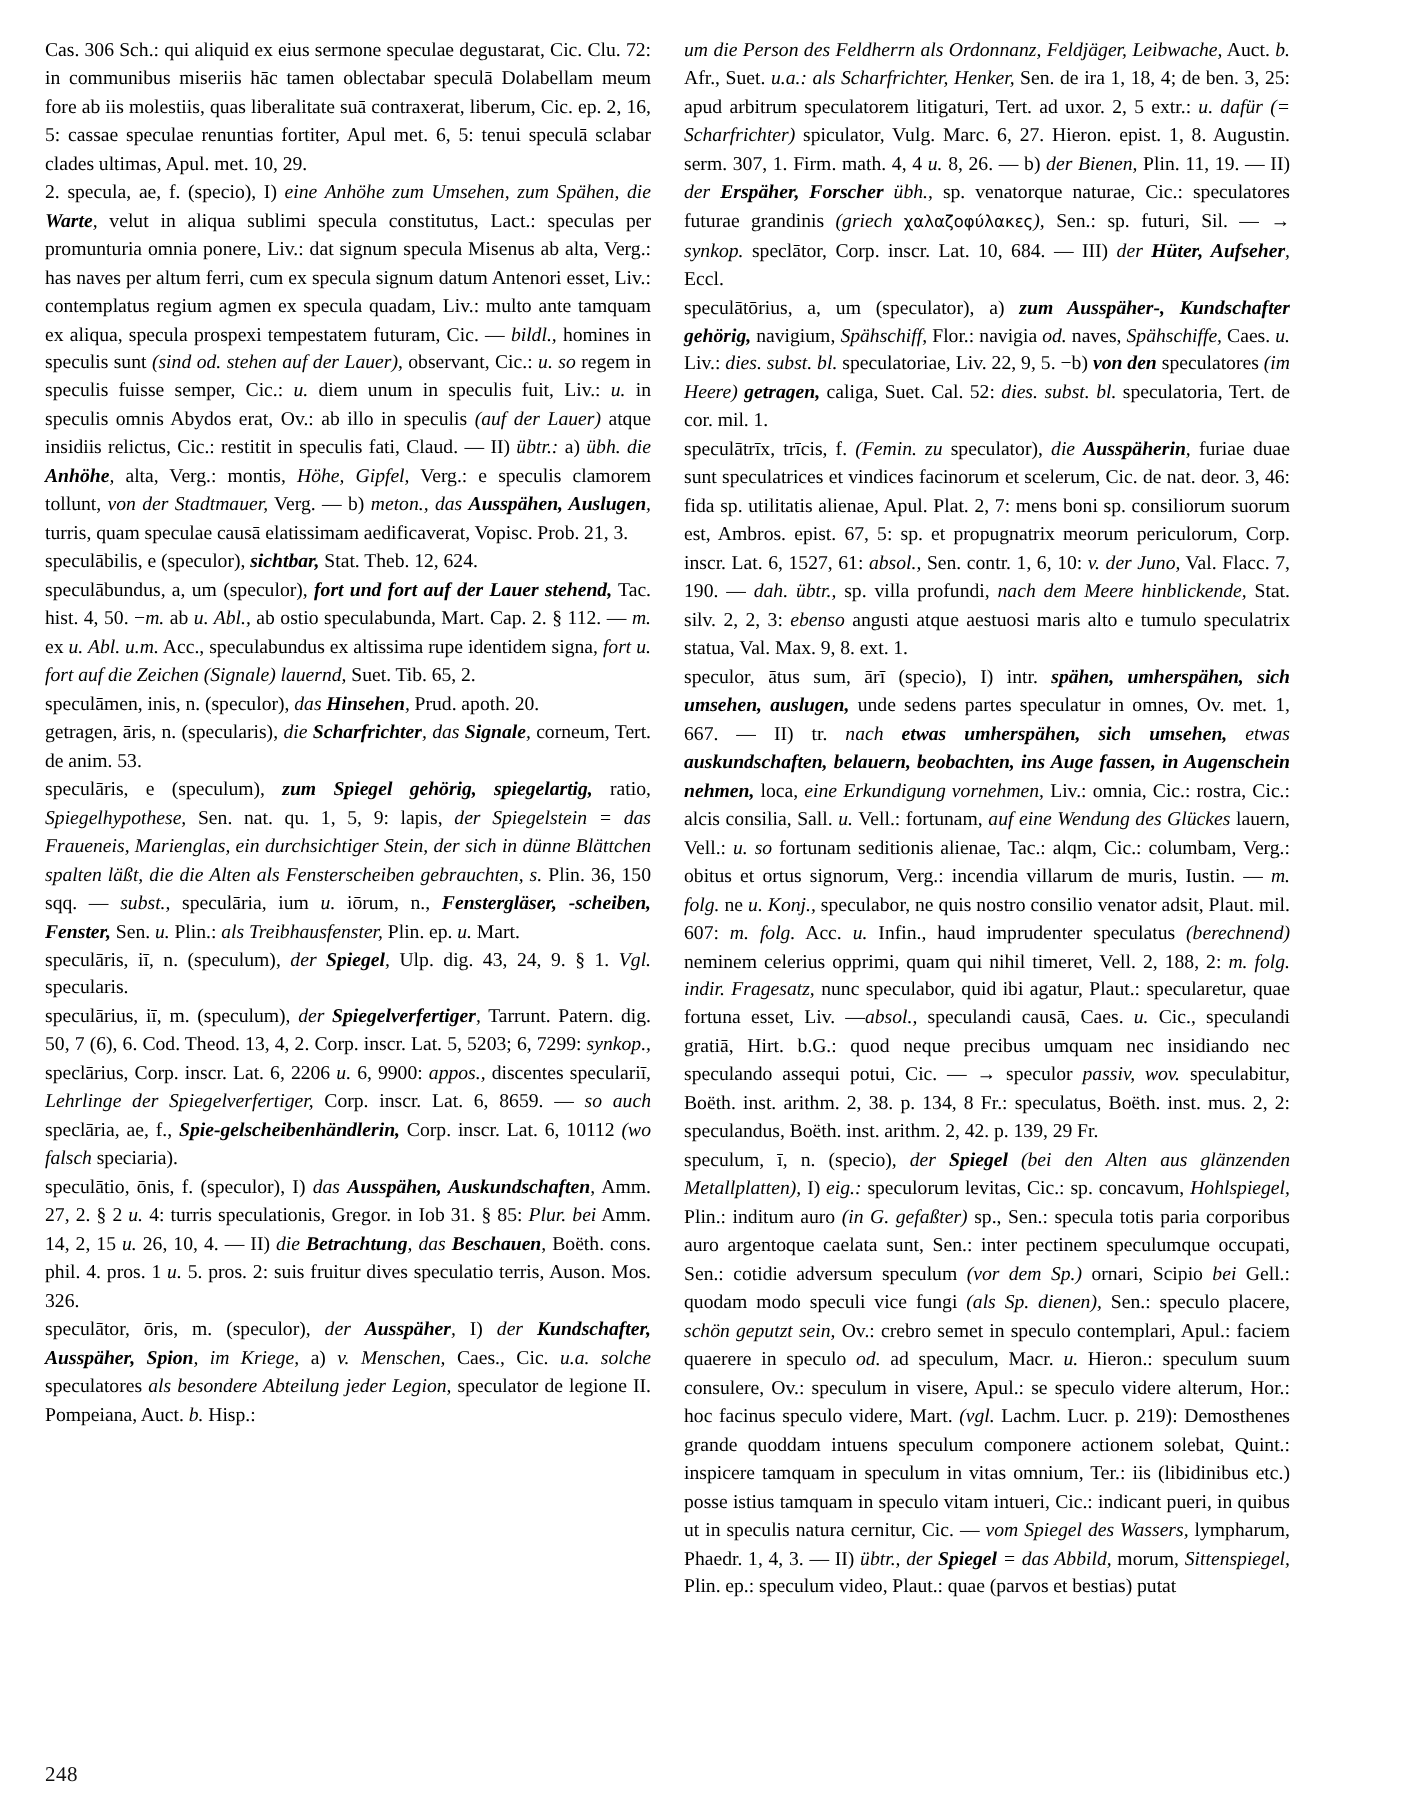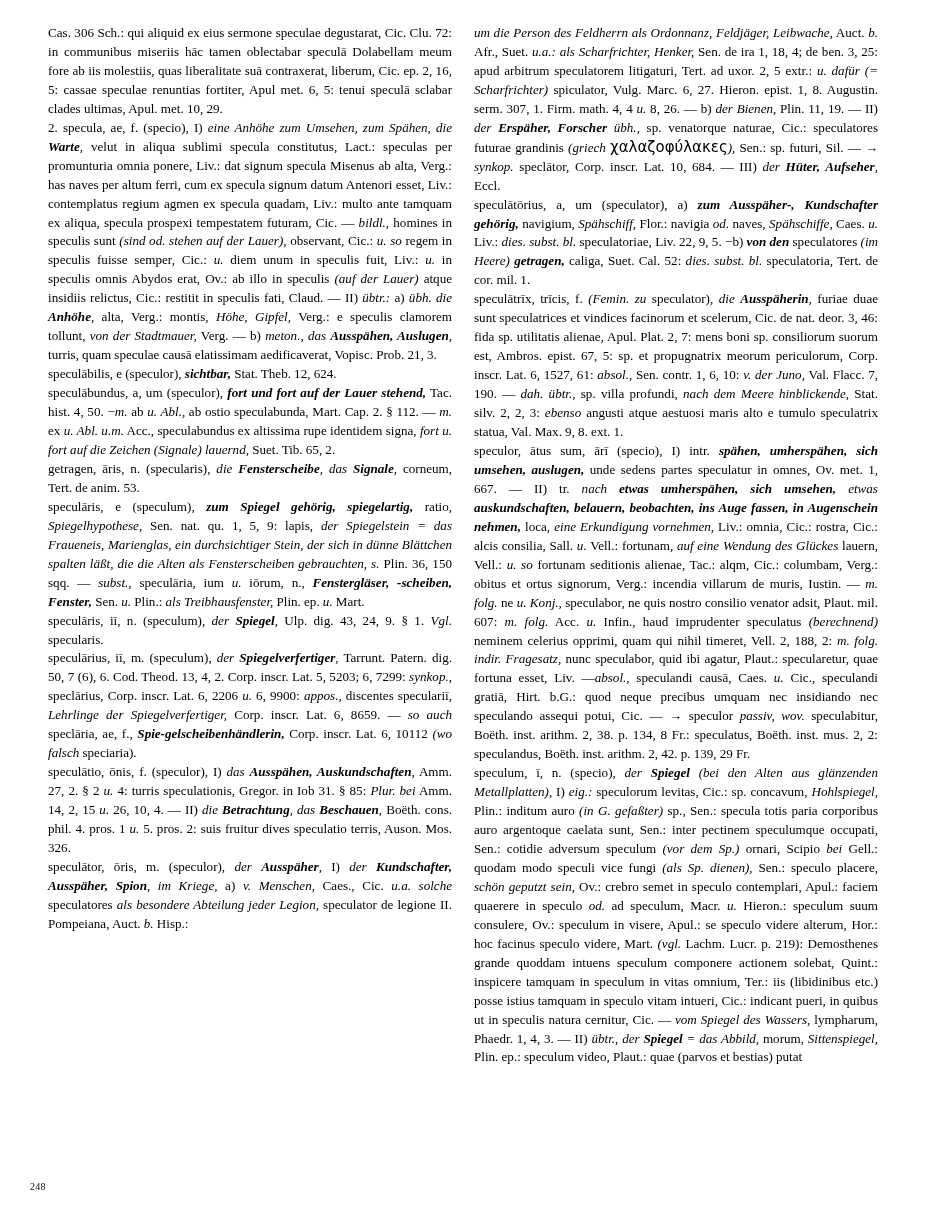--- a/index.html
+++ b/index.html
@@ -12,21 +12,21 @@
     height: 1210px;
     font-family: "Liberation Serif", "DejaVu Serif", serif;
     color: #000000;
     overflow: hidden;
   }
   .page {
     position: relative;
     width: 863px;
     height: 1210px;
     box-sizing: border-box;
-    padding: 24px 30px 0 48px;
+    padding: 24px 30px 0 30px;
   }
   .columns {
     display: flex;
     flex-direction: row;
     align-items: flex-start;
     gap: 22px;
     height: 1135px;
   }
   .column {
     width: 404px;
@@ -48,46 +48,47 @@
   .gloss {
     font-weight: bold;
     font-style: italic;
   }
   .it {
     font-style: italic;
   }
   .grk {
     font-family: "DejaVu Sans", sans-serif;
     font-style: normal;
-    font-size: 15px;
+    font-size: 11px;
   }
   .folio {
     position: absolute;
     left: 30px;
     bottom: 18px;
-    font-size: 10px;
+    font-size: 14px;
     color: #111;
     letter-spacing: 0.3px;
   }
   
   .cont { }
 </style>
 </head>
 <body>
 
 <div class="page">
 
   <div class="columns">
 
     <div class="column" id="col-left">
         <p class="entry cont">Cas. 306 Sch.: qui aliquid ex eius sermone speculae degustarat, Cic. Clu. 72: in communibus miseriis hāc tamen oblectabar speculā Dolabellam meum fore ab iis molestiis, quas liberalitate suā contraxerat, liberum, Cic. ep. 2, 16, 5: cassae speculae renuntias fortiter, Apul met. 6, 5: tenui speculā sclabar clades ultimas, Apul. met. 10, 29.</p>
         <p class="entry"><span class="hw">2. specula</span>, ae, f. (specio), I) <span class="it">eine Anhöhe zum Umsehen, zum Spähen, die <b>Warte</b>,</span> velut in aliqua sublimi specula constitutus, Lact.: speculas per promunturia omnia ponere, Liv.: dat signum specula Misenus ab alta, Verg.: has naves per altum ferri, cum ex specula signum datum Antenori esset, Liv.: contemplatus regium agmen ex specula quadam, Liv.: multo ante tamquam ex aliqua, specula prospexi tempestatem futuram, Cic. — <span class="it">bildl.,</span> homines in speculis sunt <span class="it">(sind od. stehen auf der Lauer),</span> observant, Cic.: <span class="it">u. so</span> regem in speculis fuisse semper, Cic.: <span class="it">u.</span> diem unum in speculis fuit, Liv.: <span class="it">u.</span> in speculis omnis Abydos erat, Ov.: ab illo in speculis <span class="it">(auf der Lauer)</span> atque insidiis relictus, Cic.: restitit in speculis fati, Claud. — II) <span class="it">übtr.:</span> a) <span class="it">übh. die <b>Anhöhe</b>,</span> alta, Verg.: montis, <span class="it">Höhe, Gipfel,</span> Verg.: e speculis clamorem tollunt, <span class="it">von der Stadtmauer,</span> Verg. — b) <span class="it">meton., das <b>Ausspähen, Auslugen</b>,</span> turris, quam speculae causā elatissimam aedificaverat, Vopisc. Prob. 21, 3.</p>
         <p class="entry"><span class="hw">speculābilis</span>, e (speculor), <span class="gloss">sichtbar,</span> Stat. Theb. 12, 624.</p>
         <p class="entry"><span class="hw">speculābundus</span>, a, um (speculor), <span class="gloss">fort und fort auf der Lauer stehend,</span> Tac. hist. 4, 50. −<span class="it">m.</span> ab <span class="it">u. Abl.,</span> ab ostio speculabunda, Mart. Cap. 2. § 112. — <span class="it">m.</span> ex <span class="it">u. Abl. u.m.</span> Acc., speculabundus ex altissima rupe identidem signa, <span class="it">fort u. fort auf die Zeichen (Signale) lauernd,</span> Suet. Tib. 65, 2.</p>
-        <p class="entry"><span class="hw">getragen</span>, āris, n. (specularis), <span class="it">die <b>Fensterscheibe</b>, das <b>Signale</b>,</span> corneum, Tert. de anim. 53.</p>
+        <p class="entry"><span class="hw">speculāmen</span>, inis, n. (speculor), <span class="it">das <b>Hinsehen</b>,</span> Prud. apoth. 20.</p>
+        <p class="entry"><span class="hw">getragen</span>, āris, n. (specularis), <span class="it">die <b>Scharfrichter</b>, das <b>Signale</b>,</span> corneum, Tert. de anim. 53.</p>
         <p class="entry"><span class="hw">speculāris</span>, e (speculum), <span class="gloss">zum Spiegel gehörig, spiegelartig,</span> ratio, <span class="it">Spiegelhypothese,</span> Sen. nat. qu. 1, 5, 9: lapis, <span class="it">der Spiegelstein = das Fraueneis, Marienglas, ein durchsichtiger Stein, der sich in dünne Blättchen spalten läßt, die die Alten als Fensterscheiben gebrauchten, s.</span> Plin. 36, 150 sqq. — <span class="it">subst.,</span> speculāria, ium <span class="it">u.</span> iōrum, n., <span class="gloss">Fenstergläser, -scheiben, Fenster,</span> Sen. <span class="it">u.</span> Plin.: <span class="it">als Treibhausfenster,</span> Plin. ep. <span class="it">u.</span> Mart.</p>
         <p class="entry"><span class="hw">speculāris</span>, iī, n. (speculum), <span class="it">der <b>Spiegel</b>,</span> Ulp. dig. 43, 24, 9. § 1. <span class="it">Vgl.</span> specularis.</p>
         <p class="entry"><span class="hw">speculārius</span>, iī, m. (speculum), <span class="it">der <b>Spiegelverfertiger</b>,</span> Tarrunt. Patern. dig. 50, 7 (6), 6. Cod. Theod. 13, 4, 2. Corp. inscr. Lat. 5, 5203; 6, 7299: <span class="it">synkop.,</span> speclārius, Corp. inscr. Lat. 6, 2206 <span class="it">u.</span> 6, 9900: <span class="it">appos.,</span> discentes speculariī, <span class="it">Lehrlinge der Spiegelverfertiger,</span> Corp. inscr. Lat. 6, 8659. — <span class="it">so auch</span> speclāria, ae, f., <span class="gloss">Spie-gelscheibenhändlerin,</span> Corp. inscr. Lat. 6, 10112 <span class="it">(wo falsch</span> speciaria).</p>
         <p class="entry"><span class="hw">speculātio</span>, ōnis, f. (speculor), I) <span class="it">das <b>Ausspähen, Auskundschaften</b>,</span> Amm. 27, 2. § 2 <span class="it">u.</span> 4: turris speculationis, Gregor. in Iob 31. § 85: <span class="it">Plur. bei</span> Amm. 14, 2, 15 <span class="it">u.</span> 26, 10, 4. — II) <span class="it">die <b>Betrachtung</b>, das <b>Beschauen</b>,</span> Boëth. cons. phil. 4. pros. 1 <span class="it">u.</span> 5. pros. 2: suis fruitur dives speculatio terris, Auson. Mos. 326.</p>
         <p class="entry"><span class="hw">speculātor</span>, ōris, m. (speculor), <span class="it">der <b>Ausspäher</b>,</span> I) <span class="it">der <b>Kundschafter, Ausspäher, Spion</b>, im Kriege,</span> a) <span class="it">v. Menschen,</span> Caes., Cic. <span class="it">u.a. solche</span> speculatores <span class="it">als besondere Abteilung jeder Legion,</span> speculator de legione II. Pompeiana, Auct. <span class="it">b.</span> Hisp.:</p>
       </div>
 
     <div class="column" id="col-right">
         <p class="entry cont"><span class="it">um die Person des Feldherrn als Ordonnanz, Feldjäger, Leibwache,</span> Auct. <span class="it">b.</span> Afr., Suet. <span class="it">u.a.: als Scharfrichter, Henker,</span> Sen. de ira 1, 18, 4; de ben. 3, 25: apud arbitrum speculatorem litigaturi, Tert. ad uxor. 2, 5 extr.: <span class="it">u. dafür (= Scharfrichter)</span> spiculator, Vulg. Marc. 6, 27. Hieron. epist. 1, 8. Augustin. serm. 307, 1. Firm. math. 4, 4 <span class="it">u.</span> 8, 26. — b) <span class="it">der Bienen,</span> Plin. 11, 19. — II) <span class="it">der <b>Erspäher, Forscher</b> übh.,</span> sp. venatorque naturae, Cic.: speculatores futurae grandinis <span class="it">(griech <span class="grk">χαλαζοφύλακες</span>),</span> Sen.: sp. futuri, Sil. — → <span class="it">synkop.</span> speclātor, Corp. inscr. Lat. 10, 684. — III) <span class="it">der <b>Hüter, Aufseher</b>,</span> Eccl.</p>
         <p class="entry"><span class="hw">speculātōrius</span>, a, um (speculator), a) <span class="gloss">zum Ausspäher-, Kundschafter gehörig,</span> navigium, <span class="it">Spähschiff,</span> Flor.: navigia <span class="it">od.</span> naves, <span class="it">Spähschiffe,</span> Caes. <span class="it">u.</span> Liv.: <span class="it">dies. subst. bl.</span> speculatoriae, Liv. 22, 9, 5. −b) <span class="gloss">von den</span> speculatores <span class="it">(im Heere)</span> <span class="gloss">getragen,</span> caliga, Suet. Cal. 52: <span class="it">dies. subst. bl.</span> speculatoria, Tert. de cor. mil. 1.</p>

